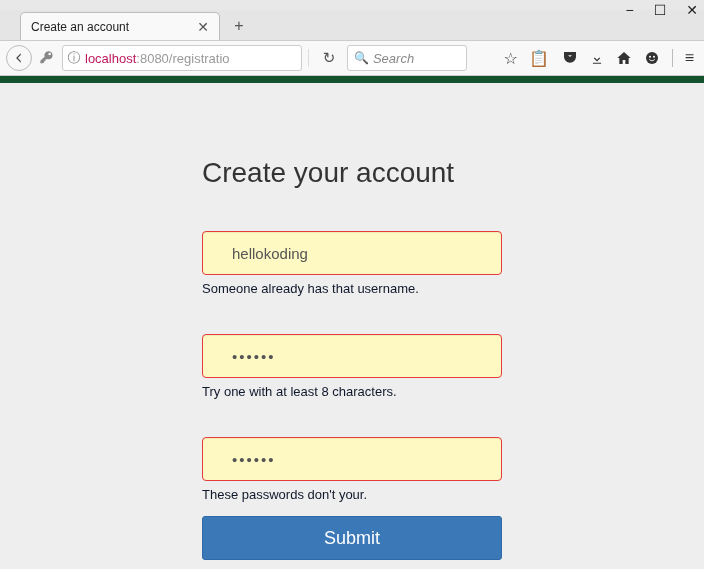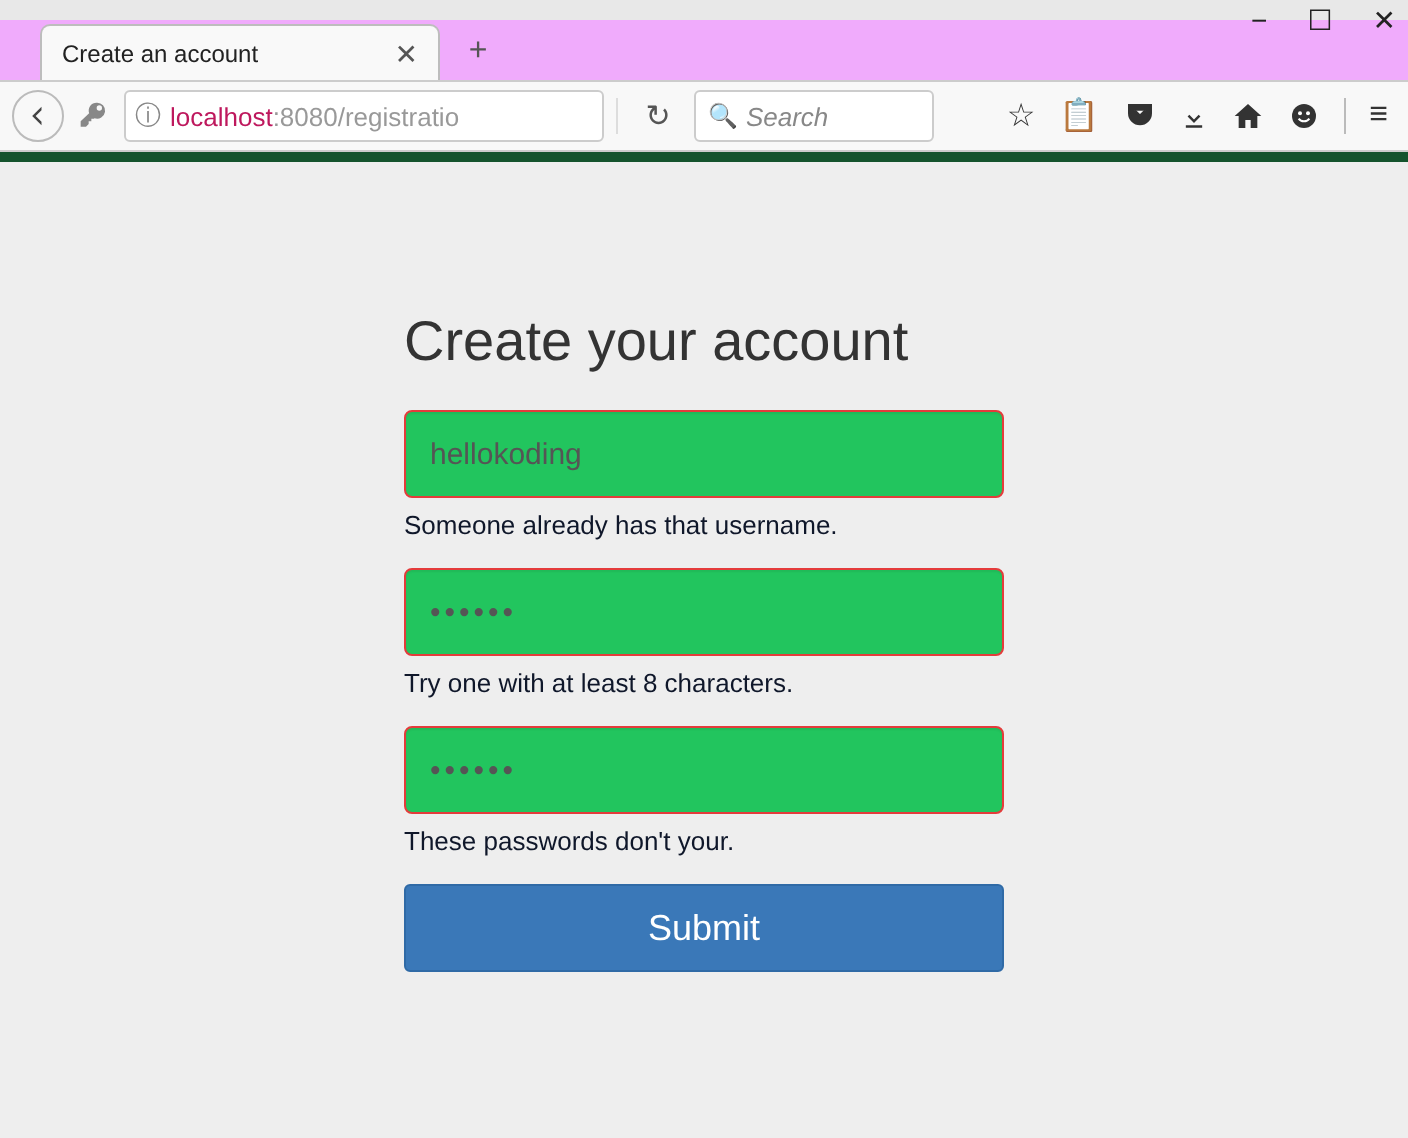--- a/index.html
+++ b/index.html
@@ -22,21 +22,21 @@
       right: 6px;
       display: flex;
       gap: 20px;
       color: #222;
       font-size: 14px;
     }
     .window-controls span { cursor: default; }
     
     .tabstrip {
       height: 30px;
-      background: #f0abfc;
+      background: #e5e5e5;
       display: flex;
       align-items: flex-end;
       padding-left: 20px;
       padding-top: 2px;
     }
     .tab {
       background: #f9f9f9;
       border: 1px solid #bdbdbd;
       border-bottom: none;
       border-top-left-radius: 5px;
@@ -145,48 +145,49 @@
       color: #333;
     }
     .toolbar-icons span { font-size: 16px; }
     .toolbar-icons .divider {
       width: 1px; height: 18px; background: #bbb;
     }
     
     .content {
       background: #eeeeee;
       height: calc(569px - 10px - 30px - 36px);
-      border-top: 5px solid #14532d;
+      border-top: 7px solid #14532d;
       display: flex;
       justify-content: center;
       padding-top: 74px;
     }
     .form {
       width: 300px;
     }
     .form h1 {
       font-size: 28px;
       font-weight: 400;
       color: #333;
       margin-bottom: 18px;
       white-space: nowrap;
     }
     .group { margin-bottom: 14px; }
     .input {
       width: 100%;
       height: 44px;
       border: 1px solid #e43b3b;
       border-radius: 4px;
-      background: #22c55e;
-      padding: 0 12px;
+      background: #fef9c3;
+      padding: 0 29px;
       font-size: 15px;
       color: #555;
       outline: none;
       box-shadow: inset 0 1px 1px rgba(0,0,0,.06);
       letter-spacing: normal;
+      margin-top: 24px;
     }
     .input.pw { letter-spacing: 2px; }
     .err {
       color: #0f172a;
       font-size: 13px;
       margin-top: 6px;
     }
     .submit {
       width: 100%;
       height: 44px;

